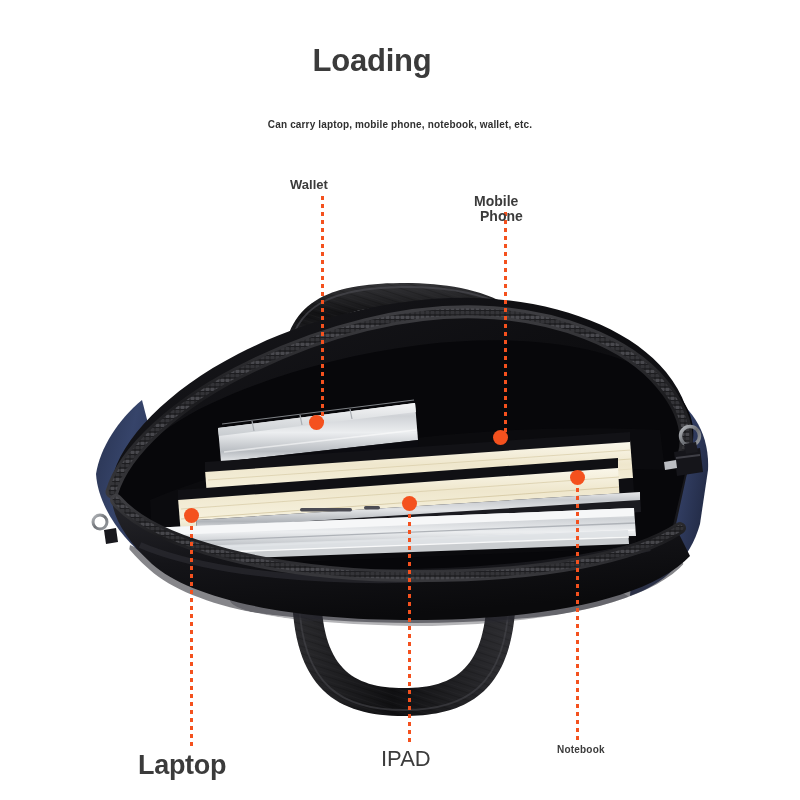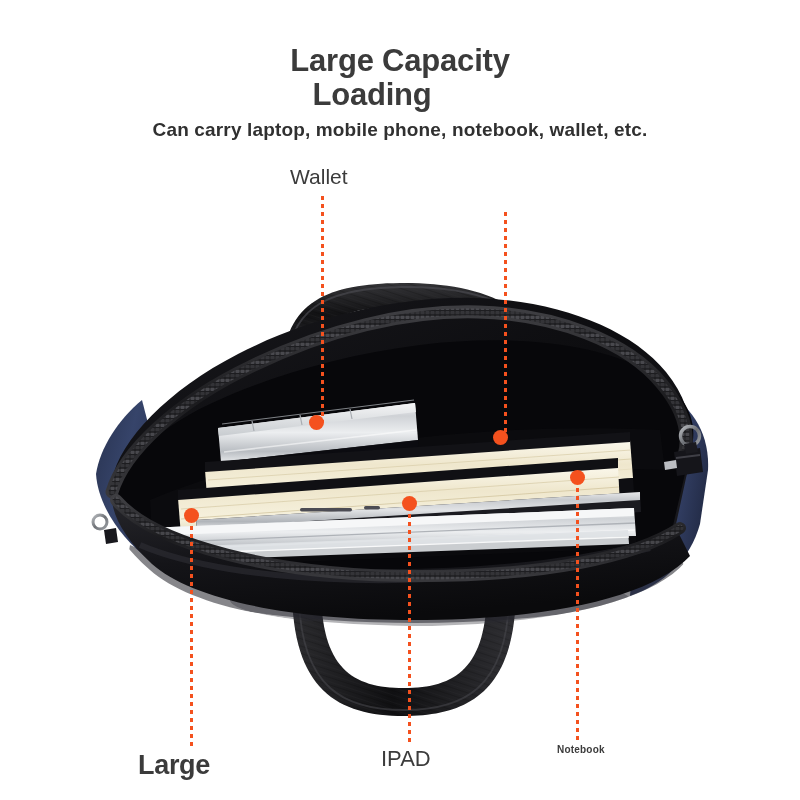--- a/index.html
+++ b/index.html
@@ -45,37 +45,37 @@
     line-height: 34px;
     margin-left: -56px;
   }
   .subtitle {
     position: absolute;
     left: 0;
     top: 119px;
     width: 800px;
     text-align: center;
     font-family: "Liberation Sans", sans-serif;
-    font-size: 19px;
+    font-size: 10px;
     font-weight: bold;
     color: #303030;
     letter-spacing: 0.15px;
   }
 
   
   .callout-label {
     position: absolute;
     font-family: "Liberation Sans", sans-serif;
     color: #3b3b3b;
     white-space: pre-line;
     line-height: 1.02;
   }
   .lbl-wallet {
-    left: 290px;  top: 166px;
-    font-size: 21px; font-weight: normal;
+    left: 290px;  top: 178px;
+    font-size: 13px; font-weight: bold;
   }
   .lbl-mobile {
     left: 474px;  top: 180px;
     font-size: 14px; font-weight: bold;
   }
   .lbl-mobile .l2 { display:block; margin-left: 6px; }
   .lbl-laptop {
     left: 138px;  top: 752px;
     font-size: 27px; font-weight: bold;
     letter-spacing: -0.3px;
@@ -410,38 +410,41 @@
       <path d="M664 462 L676 460 L677 468 L665 470 Z" fill="#cfd2d6" opacity="0.9"></path>
     </g>
 
     <g>
       <circle cx="100" cy="522" r="7" fill="none" stroke="url(#gMetal)" stroke-width="3"></circle>
       <path d="M104 530 L116 528 L118 542 L106 544 Z" fill="#18181d"></path>
     </g>
   </svg>
 
   <div class="title-block">
-    <span class="title-line1">Large Capacity</span>
     <span class="title-line2">Loading</span>
   </div>
 
   <div class="subtitle">Can carry laptop, mobile phone, notebook, wallet, etc.</div>
 
   <div class="leader" style="left:321px; top:196px; height:226px;"></div>
   <div class="dot" style="left:309px; top:415px;"></div>
   <div class="callout-label lbl-wallet">Wallet</div>
 
   <div class="leader" style="left:504px; top:212px; height:225px;"></div>
   <div class="dot" style="left:493px; top:430px;"></div>
+  <div class="callout-label lbl-mobile">
+    <span>Mobile</span>
+    <span class="l2">Phone</span>
+  </div>
 
   <div class="leader" style="left:576px; top:480px; height:262px;"></div>
   <div class="dot" style="left:570px; top:470px;"></div>
   <div class="callout-label lbl-notebook">Notebook</div>
 
   <div class="leader" style="left:408px; top:506px; height:236px;"></div>
   <div class="dot" style="left:402px; top:496px;"></div>
   <div class="callout-label lbl-ipad">IPAD</div>
 
   <div class="leader" style="left:190px; top:518px; height:230px;"></div>
   <div class="dot" style="left:184px; top:508px;"></div>
-  <div class="callout-label lbl-laptop">Large</div>
+  <div class="callout-label lbl-laptop">Laptop</div>
 
 </div>
 
 </body></html>

